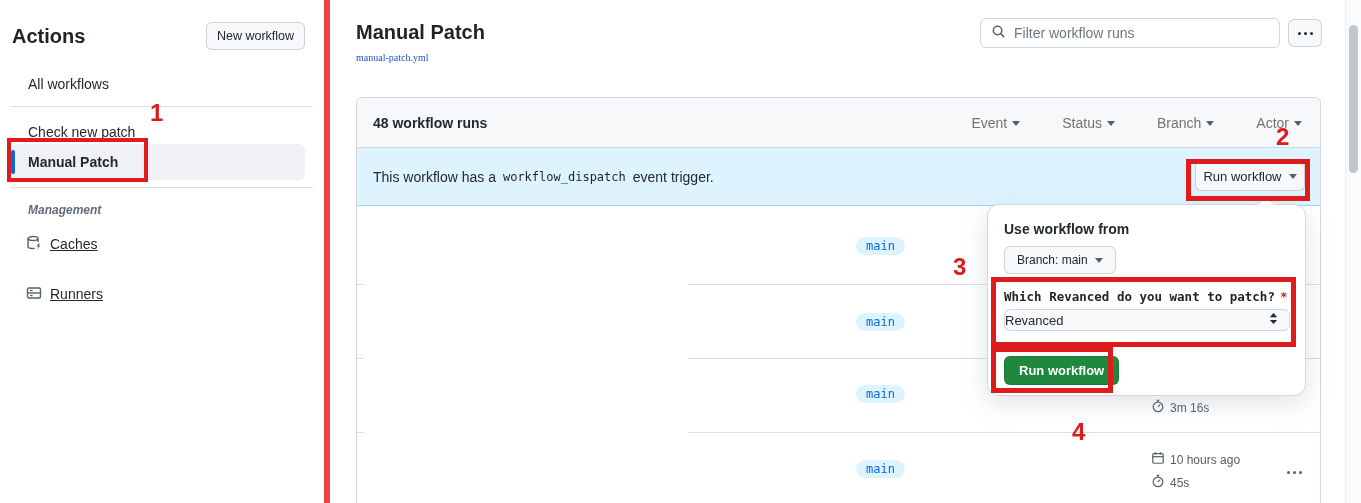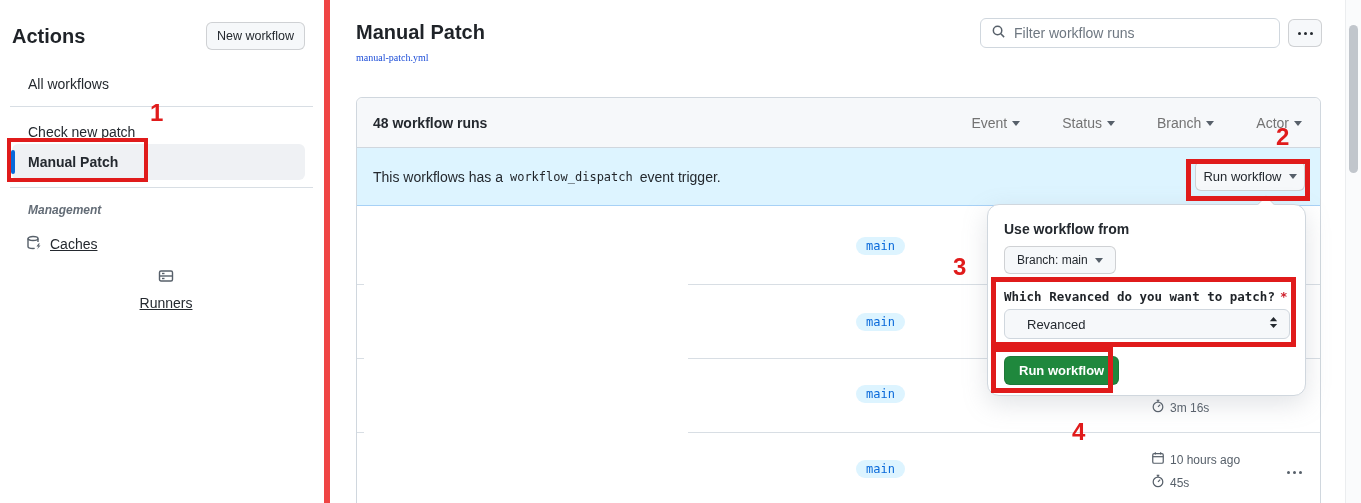--- a/index.html
+++ b/index.html
@@ -22,21 +22,21 @@
   .nav-all { top:69px; }
   .nav-check { top:117px; }
   .divider { height:1px; background:#d8dee4; left:10px; width:303px; }
   .div1 { top:106px; } .div2 { top:187px; }
   .nav-selected { left:12px; top:144px; width:293px; height:36px; background:#eff1f4; border-radius:6px;
                   display:flex; align-items:center; padding-left:16px; font-size:14px; font-weight:700; cursor:pointer; }
   .accent-bar { left:11px; top:150px; width:4px; height:24px; background:#0969da; border-radius:2px; }
   .mgmt-label { left:28px; top:203px; font-size:12px; font-weight:700; color:#636c76;font-style:italic; }
   .mgmt-item { left:16px; width:290px; height:28px; display:flex; align-items:center; gap:8px;
                padding-left:10px; font-size:14px; color:#24292f; cursor:pointer;text-decoration:underline; }
-  .mgmt-caches { top:230px; } .mgmt-runners { top:268px;flex-direction:column; }
+  .mgmt-caches { top:230px; } .mgmt-runners { top:280px; }
   .mgmt-item svg { flex:0 0 auto; }
 
   
   .page-title { left:356px; top:21px; font-size:20px; font-weight:700; color:#1f2328; }
   .file-link { left:356px; top:52px; font-size:10px; color:#1d4ed8; cursor:pointer;font-family:Liberation Serif, serif; }
   .search-box { left:980px; top:18px; width:300px; height:30px; border:1px solid #d0d7de; border-radius:6px;
                 background:#fff; display:flex; align-items:center; padding:0 10px; gap:8px; }
   .search-box input { border:none; outline:none; flex:1; font-size:14px; color:#24292f; background:transparent;
                       font-family:"Liberation Sans",sans-serif; }
   .search-box input::placeholder { color:#6e7781; }
@@ -78,23 +78,23 @@
   .popup { left:987px; top:204px; width:319px; height:192px; background:#fff; border:1px solid #d0d7de;
            border-radius:12px; box-shadow:0 8px 24px rgba(140,149,159,0.25); z-index:5; }
   .popup-caret { position:absolute; left:272px; top:-7px; width:12px; height:12px; background:#fff;
                  border-left:1px solid #d0d7de; border-top:1px solid #d0d7de; transform:rotate(45deg); }
   .popup-heading { position:absolute; left:16px; top:16px; font-size:14px; font-weight:700; }
   .branch-btn { position:absolute; left:16px; top:41px; height:28px; padding:0 12px; font-size:12px;
                 display:flex; align-items:center; gap:7px; }
   .input-label { position:absolute; left:16px; top:84px; font-family:"DejaVu Sans Mono","Liberation Mono",monospace;
                  font-size:12.5px; font-weight:700; color:#1f2328; white-space:nowrap; }
   .req { color:#cf222e; margin-left:5px; }
-  .fake-select { position:absolute; left:16px; top:104px; width:286px; height:30px; background:#f6f8fa;
+  .fake-select { position:absolute; left:16px; top:104px; width:286px; height:22px; background:#f6f8fa;
                  border:1px solid #d0d7de; border-radius:6px; display:flex; align-items:center;
-                 padding:0 10px 0 22px; font-size:13px; color:#24292f; cursor:pointer; }
+                 padding:0 10px 0 0; font-size:13px; color:#24292f; cursor:pointer; }
   .fake-select .grow { flex:1; }
   .green-btn { position:absolute; left:16px; top:151px; height:29px; padding:0 14px; background:#1f883d;
                color:#fff; border:1px solid rgba(31,35,40,0.15); border-radius:6px; font-size:13px;
                font-weight:700; font-family:"Liberation Sans",sans-serif; cursor:pointer; }
 
   
   .ann-box { border:5px solid #e01b1b; z-index:9; pointer-events:none; }
   .box1 { left:7px; top:138px; width:141px; height:44px; border-width:4px; }
   .box2 { left:1186px; top:159px; width:124px; height:42px; }
   .box3 { left:991px; top:277px; width:305px; height:70px; }
@@ -190,21 +190,21 @@
           <span class="caret-down"></span>
         </span>
         <span class="filter">
           <span>Actor</span>
           <span class="caret-down"></span>
         </span>
       </div>
     </div>
 
     <div class="banner">
-      <span>This workflows has a</span>
+      <span>This workflow has a</span>
       <code>workflow_dispatch</code>
       <span>event trigger.</span>
       <button class="btn-default run-workflow-dd">
         <span>Run workflow</span>
         <span class="caret-down"></span>
       </button>
     </div>
 
     <div class="row row-1">
       <span class="branch-badge">main</span>

